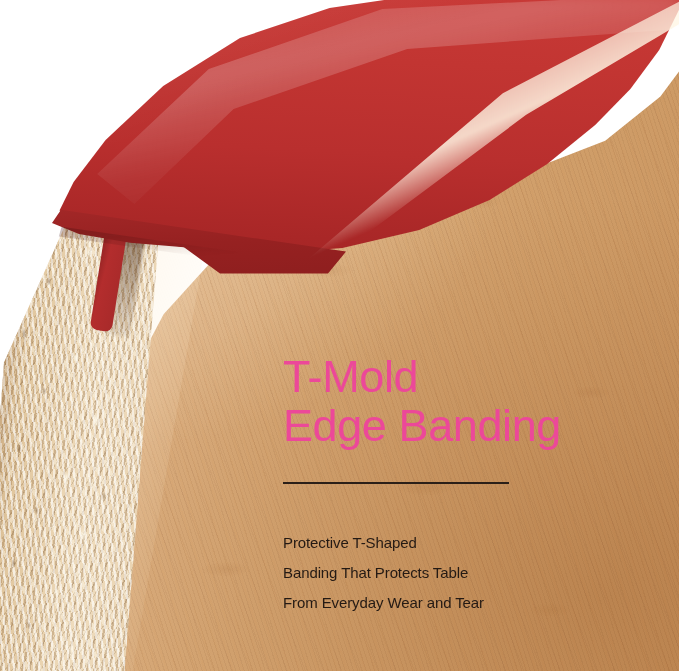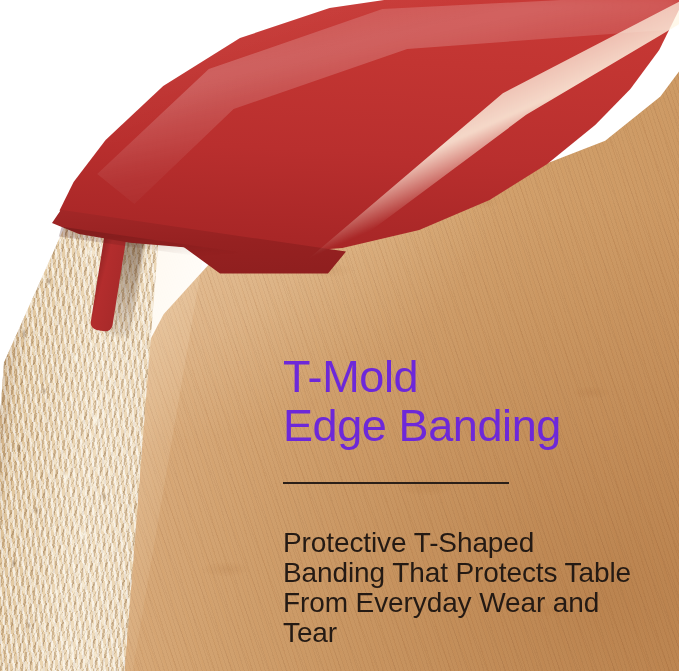--- a/index.html
+++ b/index.html
@@ -243,36 +243,36 @@
   
   .headline{
     position:absolute;
     left:283px;top:352px;
     width:360px;
     font-family:"Liberation Sans",sans-serif;
     font-size:45px;
     line-height:49px;
     font-weight:400;
     letter-spacing:-0.4px;
-    color:#6d28d9;
+    color:#ec4899;
     white-space:pre-line;
   }
   .rule{
     position:absolute;
     left:283px;top:482px;
     width:226px;height:0;
     border-top:2px solid #2a1f18;
     box-shadow:0 2px 0 -1px rgba(255,240,220,.55);
   }
   .subcopy{
     position:absolute;
     left:283px;top:528px;
     width:350px;
     font-family:"Liberation Sans",sans-serif;
-    font-size:28px;
+    font-size:15px;
     line-height:30px;
     font-weight:400;
     letter-spacing:-0.1px;
     color:#241a14;
     white-space:pre-line;
   }
 </style>
 </head>
 <body>
 

